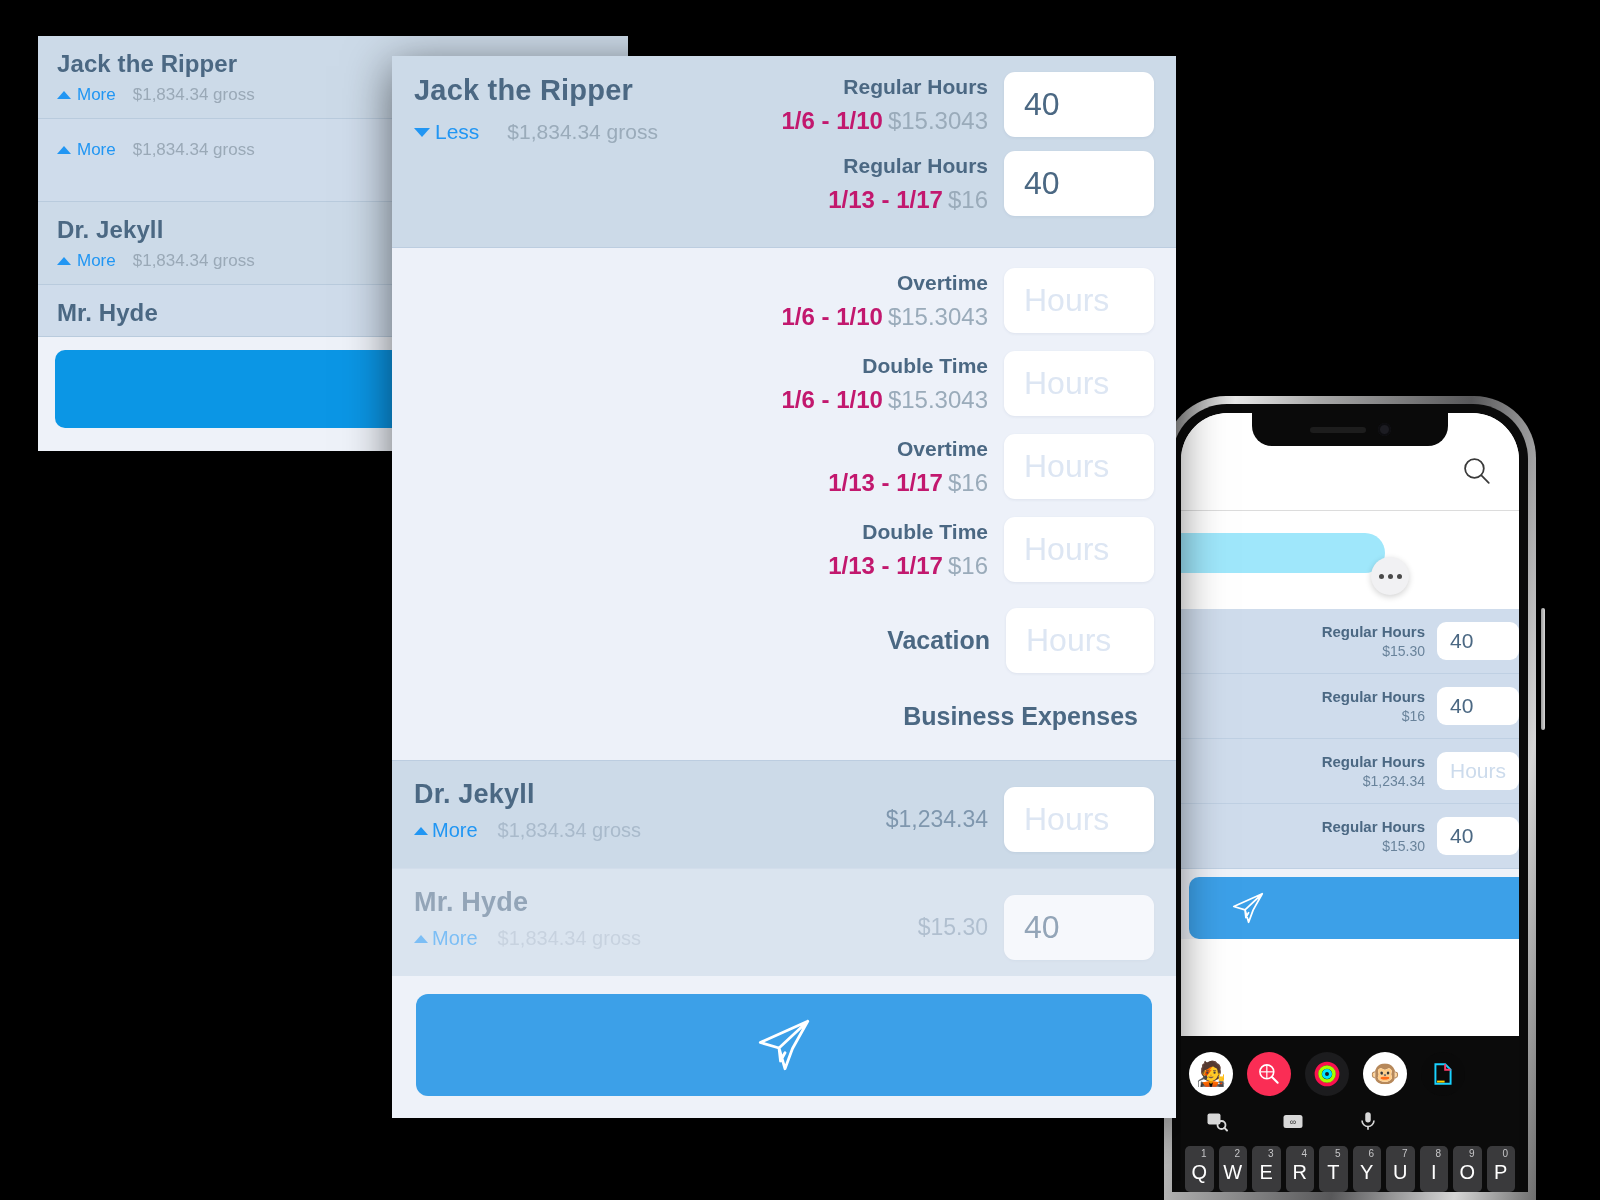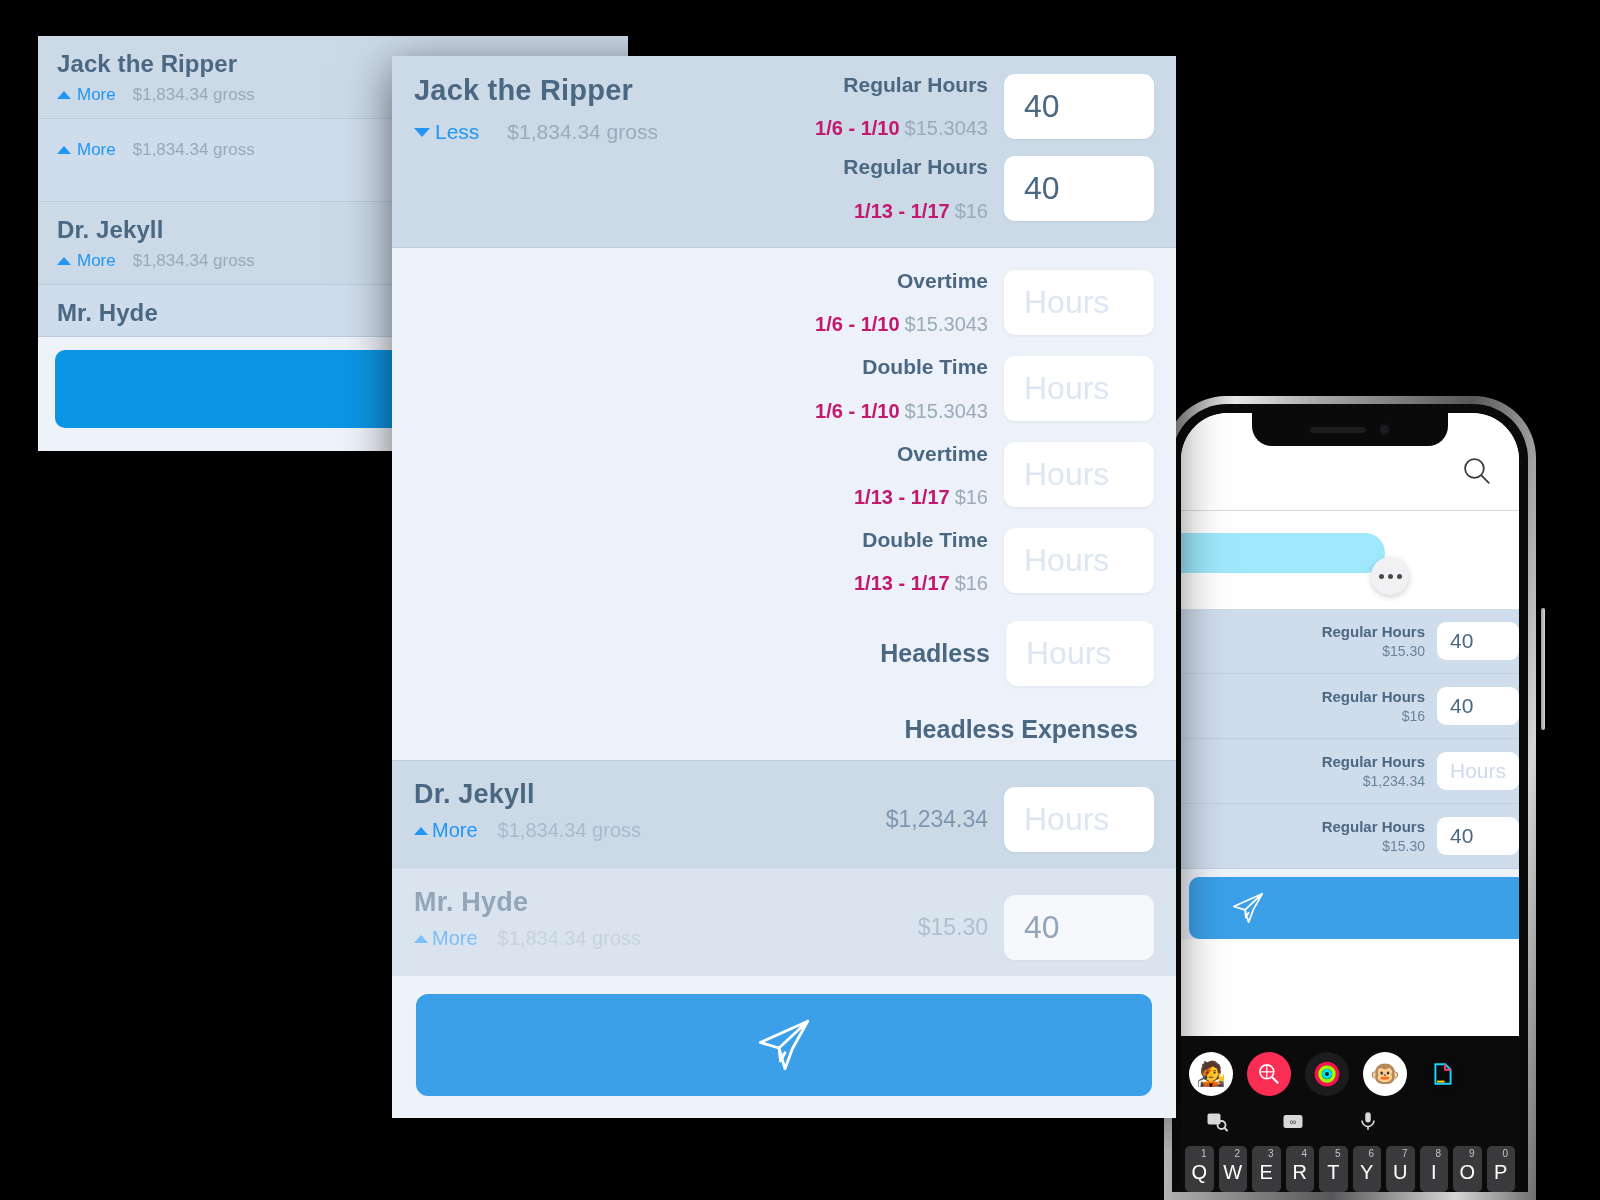--- a/index.html
+++ b/index.html
@@ -168,21 +168,21 @@
     border-right: 8px solid transparent;
     border-top: 9px solid #2196f3;
   }
   .mp-less { font-size: 21px; color: #2196f3; font-weight: 500; }
   .mp-gross { font-size: 21px; color: #9aabba; margin-left: 28px; }
 
   .hdr-rows { position: absolute; right: 22px; top: 16px; width: 460px; }
   .hrow { display: flex; align-items: center; justify-content: flex-end; margin-bottom: 14px; }
   .hrow-lbl { text-align: right; margin-right: 16px; }
   .lbl-top { font-size: 21px; font-weight: 600; color: #4b6883; line-height: 1.25; }
-  .lbl-bot { margin-top: 19px; font-size: 20px; }
+  .lbl-bot { margin-top: 7px; font-size: 24px; }
   .dt { color: #c2186e; font-weight: 700; }
   .rate { color: #9aabba; font-weight: 400; margin-left: 5px; }
   .inp {
     width: 150px; height: 65px; border-radius: 11px; background: #fff;
     display: flex; align-items: center; padding-left: 20px;
     font-size: 32px; color: #4b6883; flex: 0 0 auto;
     box-shadow: 0 1px 3px rgba(70,90,120,.09);
   }
   .inp.ph { color: #dde6f3; }
 
@@ -451,27 +451,27 @@
           <div class="lbl-top">Double Time</div>
           <div class="lbl-bot">
             <span class="dt">1/13 - 1/17</span><span class="rate">$16</span>
           </div>
         </div>
         <div class="inp ph">Hours</div>
       </div>
 
       <div class="brow simple" style="margin-top:26px">
         <div class="brow-lbl">
-          <div class="lbl-top">Headless</div>
+          <div class="lbl-top">Vacation</div>
         </div>
         <div class="inp ph" style="width:148px">Hours</div>
       </div>
       <div class="brow simple" style="margin-top:28px">
         <div class="brow-lbl">
-          <div class="lbl-top">Headless Expenses</div>
+          <div class="lbl-top">Business Expenses</div>
         </div>
       </div>
     </div>
 
     <div class="mp-footer-rows">
       <div class="fr">
         <div class="mp-title">Dr. Jekyll</div>
         <div class="fr-sub">
           <span class="tri-up"></span>
           <span class="fr-more">More</span>

